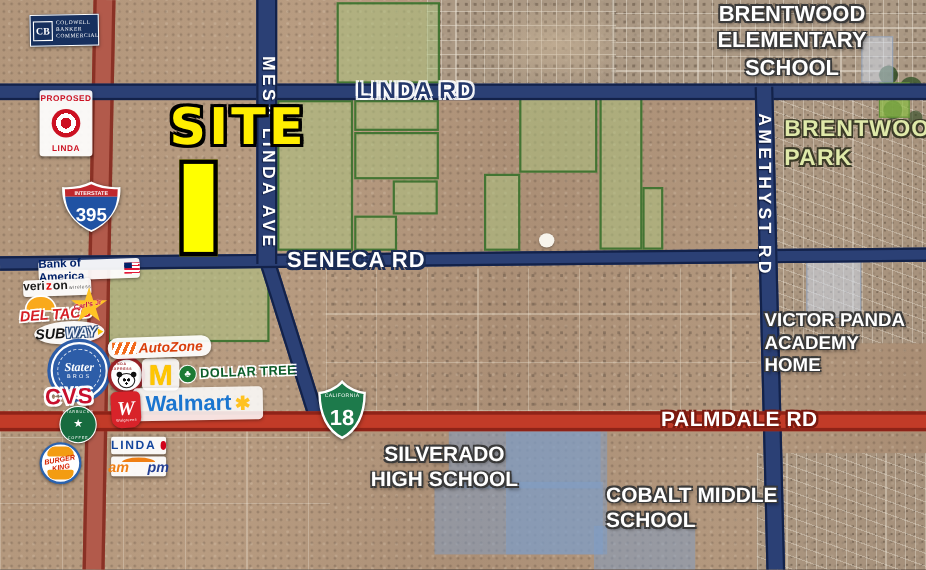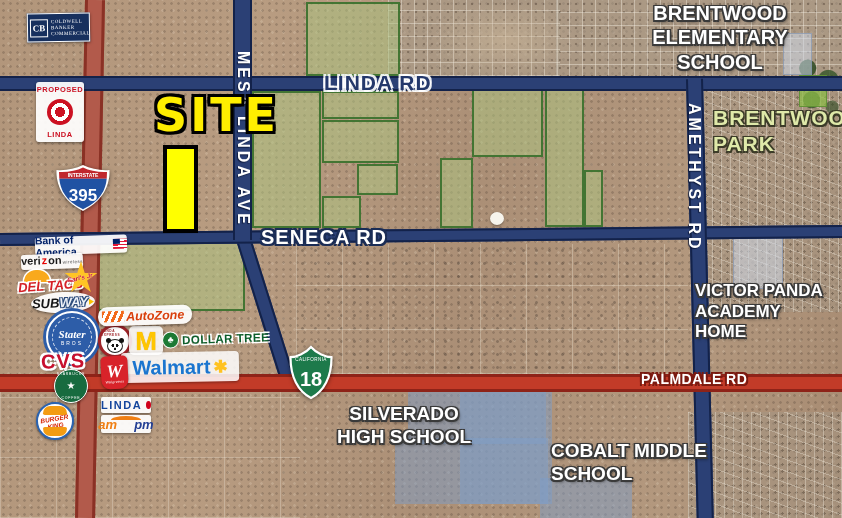--- a/index.html
+++ b/index.html
@@ -56,22 +56,22 @@
   #road-mesa-diag{left:235px;top:236px;width:15px;height:152px;transform-origin:50% 0;transform:rotate(-17.5deg);z-index:9;}
   #road-amethyst{left:686px;top:79px;width:17px;height:440px;transform-origin:50% 0;transform:rotate(-1.4deg);z-index:10;}
   #road-palmdale{top:374px;height:18px;background:#c23b28;border-top:3px solid #8e2318;border-bottom:3px solid #8e2318;z-index:12;}
   
   .lbl{font-weight:bold;white-space:nowrap;z-index:16;}
   .ow{color:#fff;text-shadow:-1.5px -1.5px 0 #3a3a3a,1.5px -1.5px 0 #3a3a3a,-1.5px 1.5px 0 #3a3a3a,1.5px 1.5px 0 #3a3a3a,0 0 3px rgba(0,0,0,.55),2px 3px 3px rgba(0,0,0,.35);}
   .lbl-mojave{color:#24386b;font-size:21px;letter-spacing:1px;
     text-shadow:-2px -2px 0 rgba(255,255,255,.9),2px -2px 0 rgba(255,255,255,.9),-2px 2px 0 rgba(255,255,255,.9),2px 2px 0 rgba(255,255,255,.9);}
   .lbl-seneca{color:#fff;font-size:20px;letter-spacing:1px;
     text-shadow:-2px -2px 0 #1a2c55,2px -2px 0 #1a2c55,-2px 2px 0 #1a2c55,2px 2px 0 #1a2c55;}
-  .lbl-palmdale{color:#fff;font-size:14px;letter-spacing:.5px;
-    text-shadow:-2px -2px 0 #7a1a10,2px -2px 0 #7a1a10,-2px 2px 0 #7a1a10,2px 2px 0 #7a1a10;margin-left:40px;}
+  .lbl-palmdale{color:#fff;font-size:19px;letter-spacing:.5px;
+    text-shadow:-2px -2px 0 #7a1a10,2px -2px 0 #7a1a10,-2px 2px 0 #7a1a10,2px 2px 0 #7a1a10;}
   .lbl-vert{writing-mode:vertical-rl;color:#fff;font-weight:bold;font-size:16px;letter-spacing:3px;z-index:14;
     text-shadow:1px 1px 1px rgba(10,20,50,.8);text-align:center;}
   .lbl-park{color:#dfe9a9;font-size:21px;letter-spacing:1px;
     text-shadow:-1.5px -1.5px 0 #3b3b28,1.5px -1.5px 0 #3b3b28,-1.5px 1.5px 0 #3b3b28,1.5px 1.5px 0 #3b3b28;}
   #site-label{z-index:18;font-size:46px;font-weight:bold;letter-spacing:3px;color:#ffee00;font-family:"DejaVu Sans",sans-serif;
     text-shadow:-3px -3px 0 #000,3px -3px 0 #000,-3px 3px 0 #000,3px 3px 0 #000,-3px 0 0 #000,3px 0 0 #000,0 -3px 0 #000,0 3px 0 #000;}
   #site-parcel{z-index:17;background:#ffff00;border:4px solid #000;box-sizing:border-box;}
   
   .logo{z-index:20;}
   .box-white{background:rgba(255,255,255,.93);border-radius:3px;box-shadow:0 1px 3px rgba(0,0,0,.45);}

